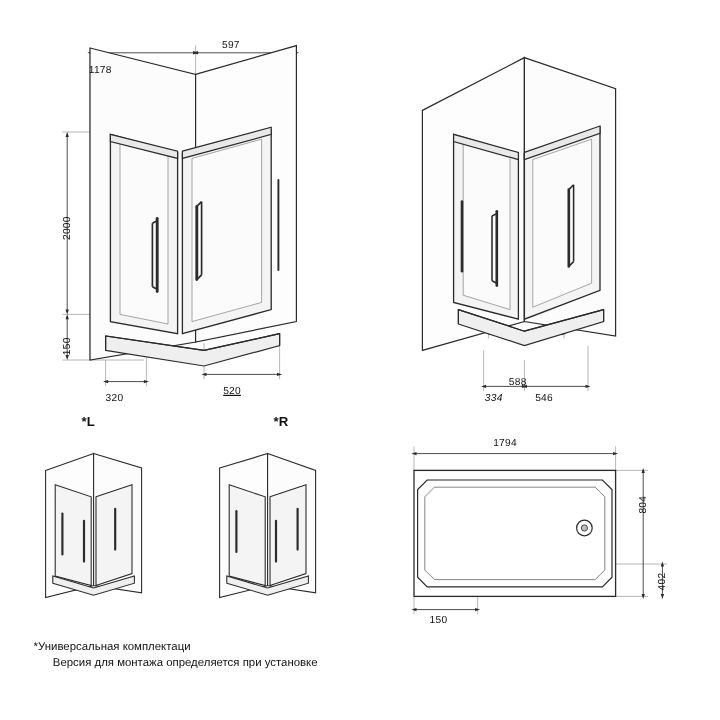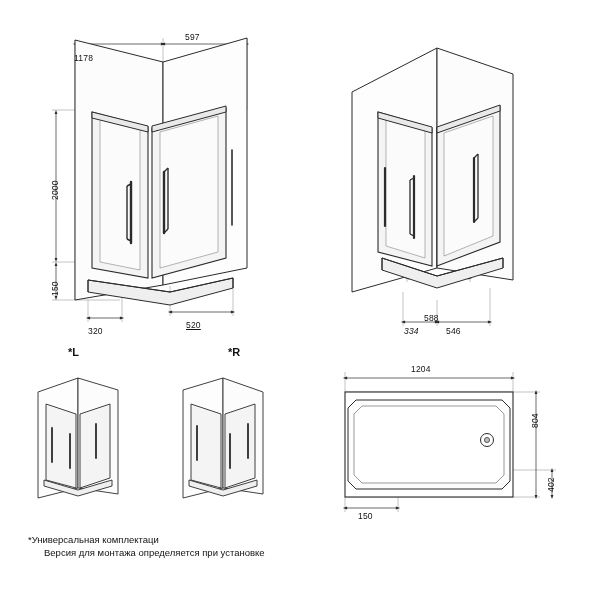--- a/index.html
+++ b/index.html
@@ -238,21 +238,21 @@
 <div class="dim-label" style="left:185px; top:32px;">597</div>
 <div class="dim-label rot" style="left:50px; top:200px;">2000</div>
 <div class="dim-label rot" style="left:50px; top:296px;">150</div>
 <div class="dim-label" style="left:88px; top:326px;">320</div>
 <div class="dim-label" style="left:186px; top:320px;text-decoration:underline;">520</div>
 
 <div class="dim-label" style="left:424px; top:281px;margin-top:32px;">588</div>
 <div class="dim-label" style="left:404px; top:326px;font-style:italic;">334</div>
 <div class="dim-label" style="left:446px; top:326px;">546</div>
 
-<div class="dim-label" style="left:411px; top:364px;">1204</div>
+<div class="dim-label" style="left:411px; top:364px;">1794</div>
 <div class="dim-label rot" style="left:530px; top:428px;">804</div>
 <div class="dim-label rot" style="left:546px; top:492px;">402</div>
 <div class="dim-label" style="left:358px; top:511px;">150</div>
 
 <div class="variant-label" style="left:68px; top:346px;">*L</div>
 <div class="variant-label" style="left:228px; top:346px;">*R</div>
 
 <div class="note" style="left:28px; top:533px;">*Универсальная комплектаци</div>
 <div class="note" style="left:44px; top:546px;">Версия для монтажа определяется при установке</div>
 

